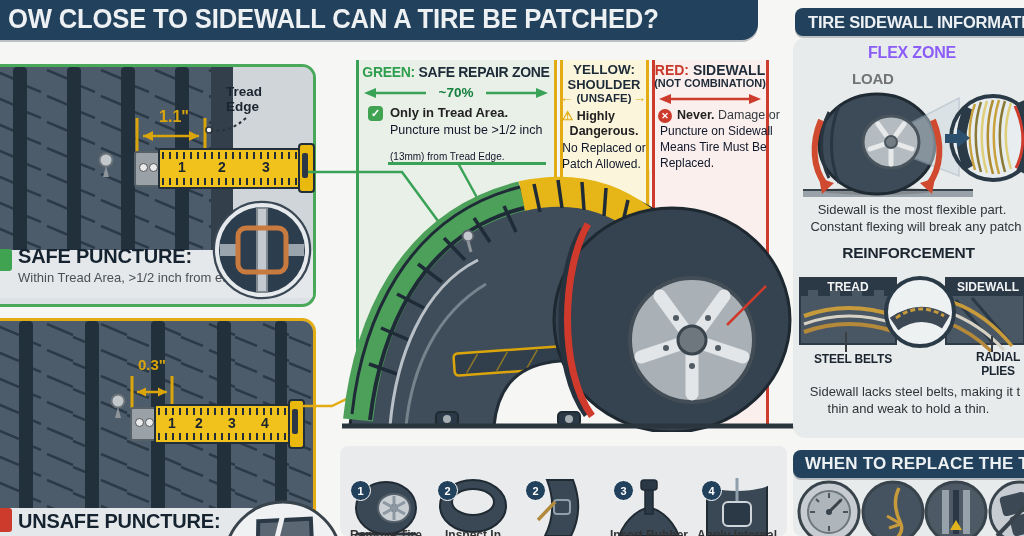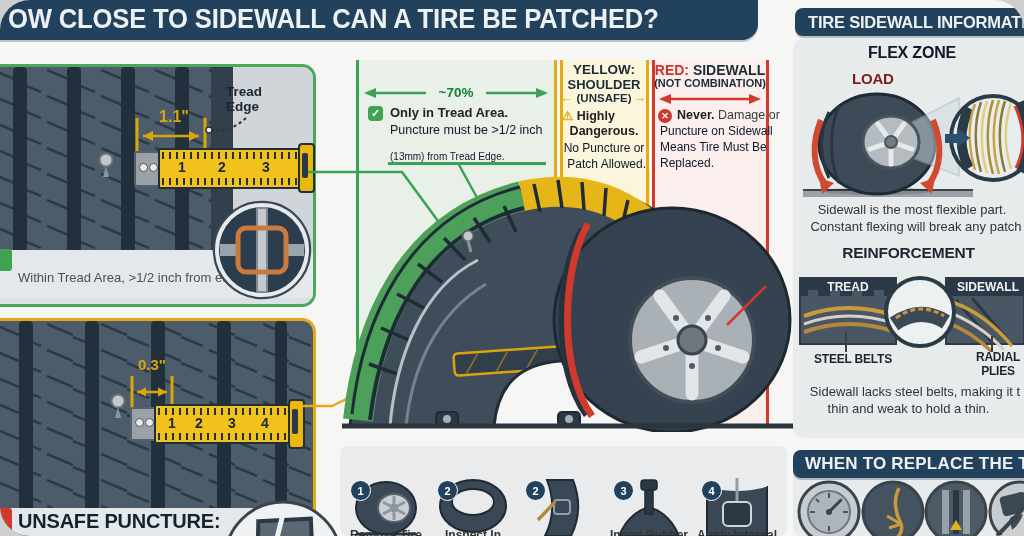--- a/index.html
+++ b/index.html
@@ -1,17 +1,17 @@
 <!DOCTYPE html>
 <html><head>
 <meta charset="utf-8">
 <style>
   html,body{margin:0;padding:0;background:#cfcfcf;}
   #stage{position:relative;width:1024px;height:536px;overflow:hidden;background:#f6f6f4;
-         font-family:"Liberation Sans",sans-serif;border-radius:30px;-webkit-font-smoothing:antialiased;}
+         font-family:"Liberation Sans",sans-serif;-webkit-font-smoothing:antialiased;}
   .abs{position:absolute;}
   .nowrap{white-space:nowrap;}
   .navybar{background:#22415c;color:#eef1f3;box-shadow:0 2px 0 rgba(20,35,50,.25);}
   .hdr{font-weight:800;letter-spacing:-.2px;}
   .panel-grey{background:#e8ebec;border-radius:10px;}
   .zone-col{top:60px;height:368px;}
   .vline{top:60px;width:2.5px;height:368px;}
   .ztext{color:#0f172a;}
   .goldtxt{color:#d9a50b;font-weight:800;}
   .tick-top{position:absolute;top:2px;left:2px;right:2px;height:7px;
@@ -83,20 +83,21 @@
       <div class="tick-bot"></div>
     <span class="tapenum" style="left:12px;">1</span>
     <span class="tapenum" style="left:52px;">2</span>
     <span class="tapenum" style="left:96px;">3</span>
   </div>
   <div class="abs" style="left:298px;top:143px;width:13px;height:46px;background:#e9b90e;border:2px solid #222e39;border-radius:4px;">
     <div class="abs" style="left:2px;top:8px;width:6px;height:25px;background:#2b3744;border-radius:2px;"></div>
   </div>
 
   <div class="abs" style="left:-8px;top:249px;width:20px;height:22px;background:#3fa352;border-radius:3px;"></div>
+  <div class="abs hdr nowrap" style="left:18px;top:245px;font-size:20px;color:#15222f;">SAFE PUNCTURE:</div>
   <div class="abs nowrap" style="left:18px;top:270px;font-size:13px;color:#4a4f54;">Within Tread Area, &gt;1/2 inch from edge.</div>
 
   <svg class="abs" style="left:212px;top:200px;" width="100" height="100" viewBox="0 0 100 100">
     <circle cx="50" cy="50" r="48" fill="#2c3d4e" stroke="#3a4754" stroke-width="2.5"></circle>
     <circle cx="50" cy="50" r="45" fill="none" stroke="#e7eaec" stroke-width="4"></circle>
     <rect x="8" y="44" width="20" height="12" fill="#9aa4ad"></rect>
     <rect x="72" y="44" width="20" height="12" fill="#9aa4ad"></rect>
     <rect x="45" y="8" width="10" height="84" fill="#c3c9ce" stroke="#818a91" stroke-width="2"></rect>
     <rect x="26" y="28" width="48" height="44" rx="8" fill="none" stroke="#c97a3e" stroke-width="5"></rect>
   </svg>
@@ -155,20 +156,24 @@
   <div class="abs zone-col" style="left:358px;width:196px;background:#e9f0e7;"></div>
   <div class="abs zone-col" style="left:562px;width:84px;background:#fbf5dc;"></div>
   <div class="abs zone-col" style="left:654px;width:112px;background:#faefec;"></div>
   <div class="abs vline" style="left:356px;background:#3aa257;"></div>
   <div class="abs vline" style="left:554px;background:#e3ac12;"></div>
   <div class="abs vline" style="left:560px;background:#e3ac12;"></div>
   <div class="abs vline" style="left:646px;background:#e3ac12;"></div>
   <div class="abs vline" style="left:652px;background:#cc3b2b;"></div>
   <div class="abs vline" style="left:766px;background:#cc3b2b;"></div>
 
+  <div class="abs nowrap" style="left:358px;top:64px;width:196px;text-align:center;font-size:14px;font-weight:800;letter-spacing:-.3px;color:#1d2b38;">
+    <span style="color:#2f9e4e;">GREEN:</span>
+    <span>SAFE REPAIR ZONE</span>
+  </div>
   <svg class="abs" style="left:362px;top:86px;" width="188" height="14" viewBox="0 0 188 14">
     <line x1="6" y1="7" x2="182" y2="7" stroke="#3aa257" stroke-width="2.5"></line>
     <path d="M2,7 L14,2 L14,12 Z" fill="#3aa257"></path>
       <path d="M186,7 L174,2 L174,12 Z" fill="#3aa257"></path>
   </svg>
   <div class="abs" style="left:426px;top:85px;width:60px;text-align:center;font-size:13.5px;font-weight:800;color:#15803d;background:#e9f0e7;">~70%</div>
   <div class="abs" style="left:368px;top:106px;width:15px;height:15px;background:#3fa352;border-radius:4px;color:#fff;font-size:11px;font-weight:800;text-align:center;line-height:15px;">✓</div>
   <div class="abs nowrap" style="left:390px;top:105px;font-size:13px;font-weight:800;color:#222;">Only in Tread Area.</div>
   <div class="abs nowrap ztext" style="left:390px;top:123px;font-size:12.5px;">Puncture must be &gt;1/2 inch</div>
   <div class="abs nowrap ztext" style="left:390px;top:151px;font-size:10px;">(13mm) from Tread Edge.</div>
@@ -179,22 +184,22 @@
   </div>
   <div class="abs nowrap" style="left:562px;top:77px;width:84px;text-align:center;font-size:13px;font-weight:800;color:#1d2b38;">SHOULDER</div>
   <div class="abs nowrap" style="left:562px;top:92px;width:84px;text-align:center;font-size:11.5px;font-weight:800;color:#1d2b38;">(UNSAFE)</div>
   <div class="abs" style="left:560px;top:90px;font-size:13px;font-weight:800;color:#e0a90c;">←</div>
   <div class="abs" style="left:633px;top:90px;font-size:13px;font-weight:800;color:#e0a90c;">→</div>
   <div class="abs nowrap" style="left:562px;top:108px;width:84px;font-size:12.5px;font-weight:800;color:#222;">
     <span style="color:#e0a90c;">⚠</span>
     <span>Highly</span>
   </div>
   <div class="abs nowrap" style="left:562px;top:124px;width:84px;text-align:center;font-size:12.5px;font-weight:800;color:#222;">Dangerous.</div>
-  <div class="abs nowrap ztext" style="left:562px;top:141px;width:84px;text-align:center;font-size:12px;">No Puncture or</div>
-  <div class="abs nowrap ztext" style="left:562px;top:157px;width:84px;text-align:right;font-size:12px;">Patch Allowed.</div>
+  <div class="abs nowrap ztext" style="left:562px;top:141px;width:84px;text-align:center;font-size:12px;">No Replaced or</div>
+  <div class="abs nowrap ztext" style="left:562px;top:157px;width:84px;text-align:left;font-size:12px;">Patch Allowed.</div>
 
   <div class="abs nowrap" style="left:654px;top:62px;width:112px;text-align:center;font-size:14px;font-weight:800;color:#1d2b38;">
     <span style="color:#c9382a;">RED:</span>
     <span>SIDEWALL</span>
   </div>
   <div class="abs nowrap" style="left:654px;top:77px;width:112px;text-align:center;font-size:11px;font-weight:800;color:#1d2b38;">(NOT COMBINATION)</div>
   <svg class="abs" style="left:658px;top:92px;" width="104" height="14" viewBox="0 0 104 14">
     <line x1="5" y1="7" x2="99" y2="7" stroke="#cc3b2b" stroke-width="2.5"></line>
     <path d="M1,7 L13,2 L13,12 Z" fill="#cc3b2b"></path>
       <path d="M103,7 L91,2 L91,12 Z" fill="#cc3b2b"></path>
@@ -350,22 +355,22 @@
   <div class="abs caption" style="left:341px;top:528px;width:90px;">Remove Tire</div>
   <div class="abs caption" style="left:428px;top:528px;width:90px;">Inspect In</div>
   <div class="abs caption" style="left:604px;top:528px;width:90px;">Insert Rubber</div>
   <div class="abs caption" style="left:692px;top:528px;width:90px;">Apply Internal</div>
 
   <div class="abs panel-grey" style="left:793px;top:38px;width:231px;height:400px;border-radius:12px 0 0 12px;"></div>
   <div class="abs navybar nowrap" style="left:795px;top:8px;width:229px;height:28px;border-radius:8px 0 0 8px;overflow:hidden;display:flex;align-items:center;">
     <span class="hdr" style="font-size:16.5px;padding-left:13px;">TIRE SIDEWALL INFORMATION</span>
   </div>
 
-  <div class="abs hdr nowrap" style="left:868px;top:44px;font-size:16px;color:#0f172a;">FLEX ZONE</div>
-  <div class="abs hdr nowrap" style="left:852px;top:70px;font-size:15px;color:#7f1d1d;">LOAD</div>
+  <div class="abs hdr nowrap" style="left:868px;top:44px;font-size:16px;color:#8b5cf6;">FLEX ZONE</div>
+  <div class="abs hdr nowrap" style="left:852px;top:70px;font-size:15px;color:#737373;">LOAD</div>
 
   <svg class="abs" style="left:797px;top:84px;" width="230" height="118" viewBox="0 0 230 118">
     <rect x="6" y="106" width="170" height="7" fill="#9aa2a9"></rect>
     <line x1="6" y1="106" x2="176" y2="106" stroke="#39434c" stroke-width="2"></line>
     <ellipse cx="80" cy="107" rx="55" ry="4" fill="rgba(0,0,0,0.15)"></ellipse>
     <ellipse cx="80" cy="60" rx="58" ry="50" fill="#3d4b58" stroke="#1f2a33" stroke-width="3"></ellipse>
     <path d="M32,28 C 22,48 22,74 32,94" stroke="#2a3542" stroke-width="3" fill="none"></path>
     <path d="M42,22 C 32,45 32,76 42,99" stroke="#2a3542" stroke-width="3" fill="none"></path>
     <polygon points="100,46 162,14 162,92 100,68" fill="#cfdbe2" opacity=".5" stroke="#9fb0bd" stroke-width="1.5"></polygon>
     <ellipse cx="94" cy="58" rx="28" ry="26" fill="#b5bcc1" stroke="#49545c" stroke-width="3"></ellipse>

